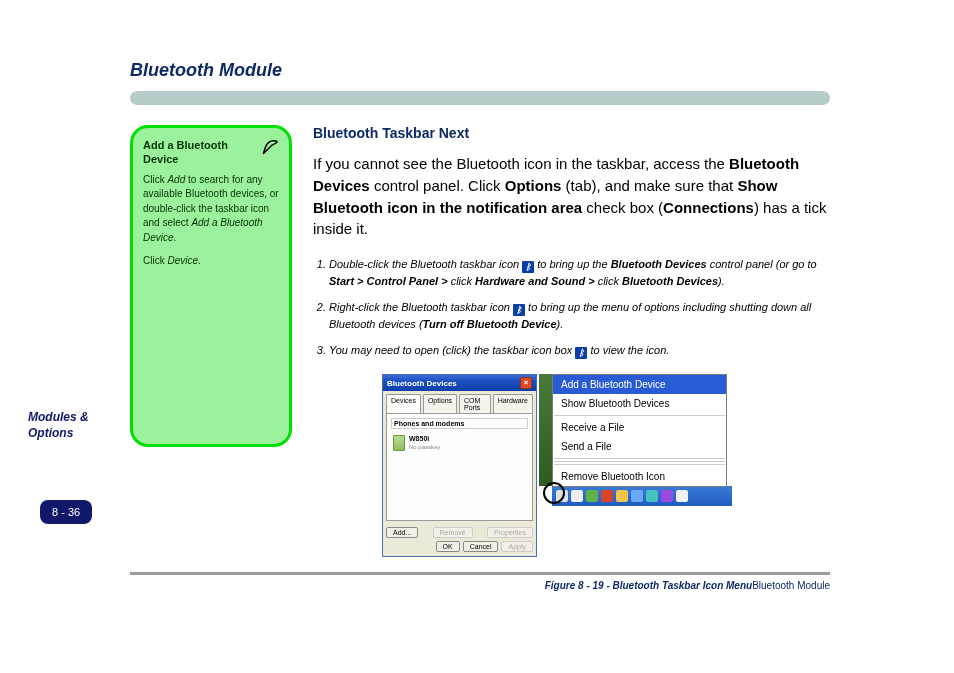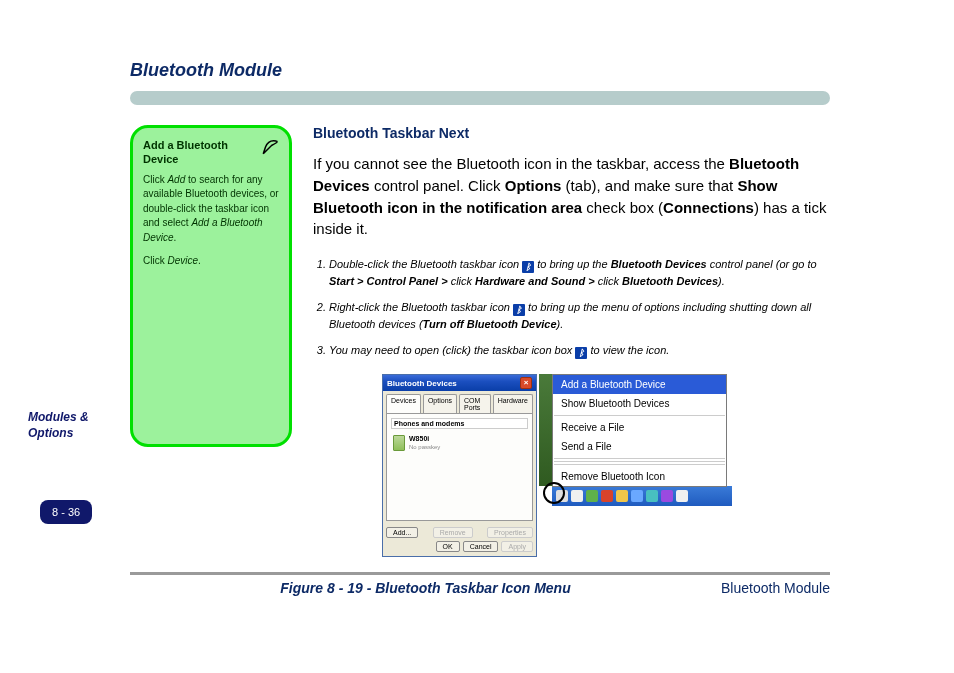--- a/index.html
+++ b/index.html
@@ -279,22 +279,22 @@
     width: 700px;
     height: 3px;
     background: #9a9a9a;
   }
   .caption-row {
     position: absolute;
     left: 130px;
     top: 580px;
     width: 700px;
     display: flex;
-    justify-content: space-between;
-    font-size: 14px;
+    justify-content: flex-end;
+    font-size: 10px;
     color: #0d2a66;
   }
   .caption-row .mid {
     font-style: italic;
     font-weight: bold;
   }
   
   .side-pill {
     position: absolute;
     left: 40px;

